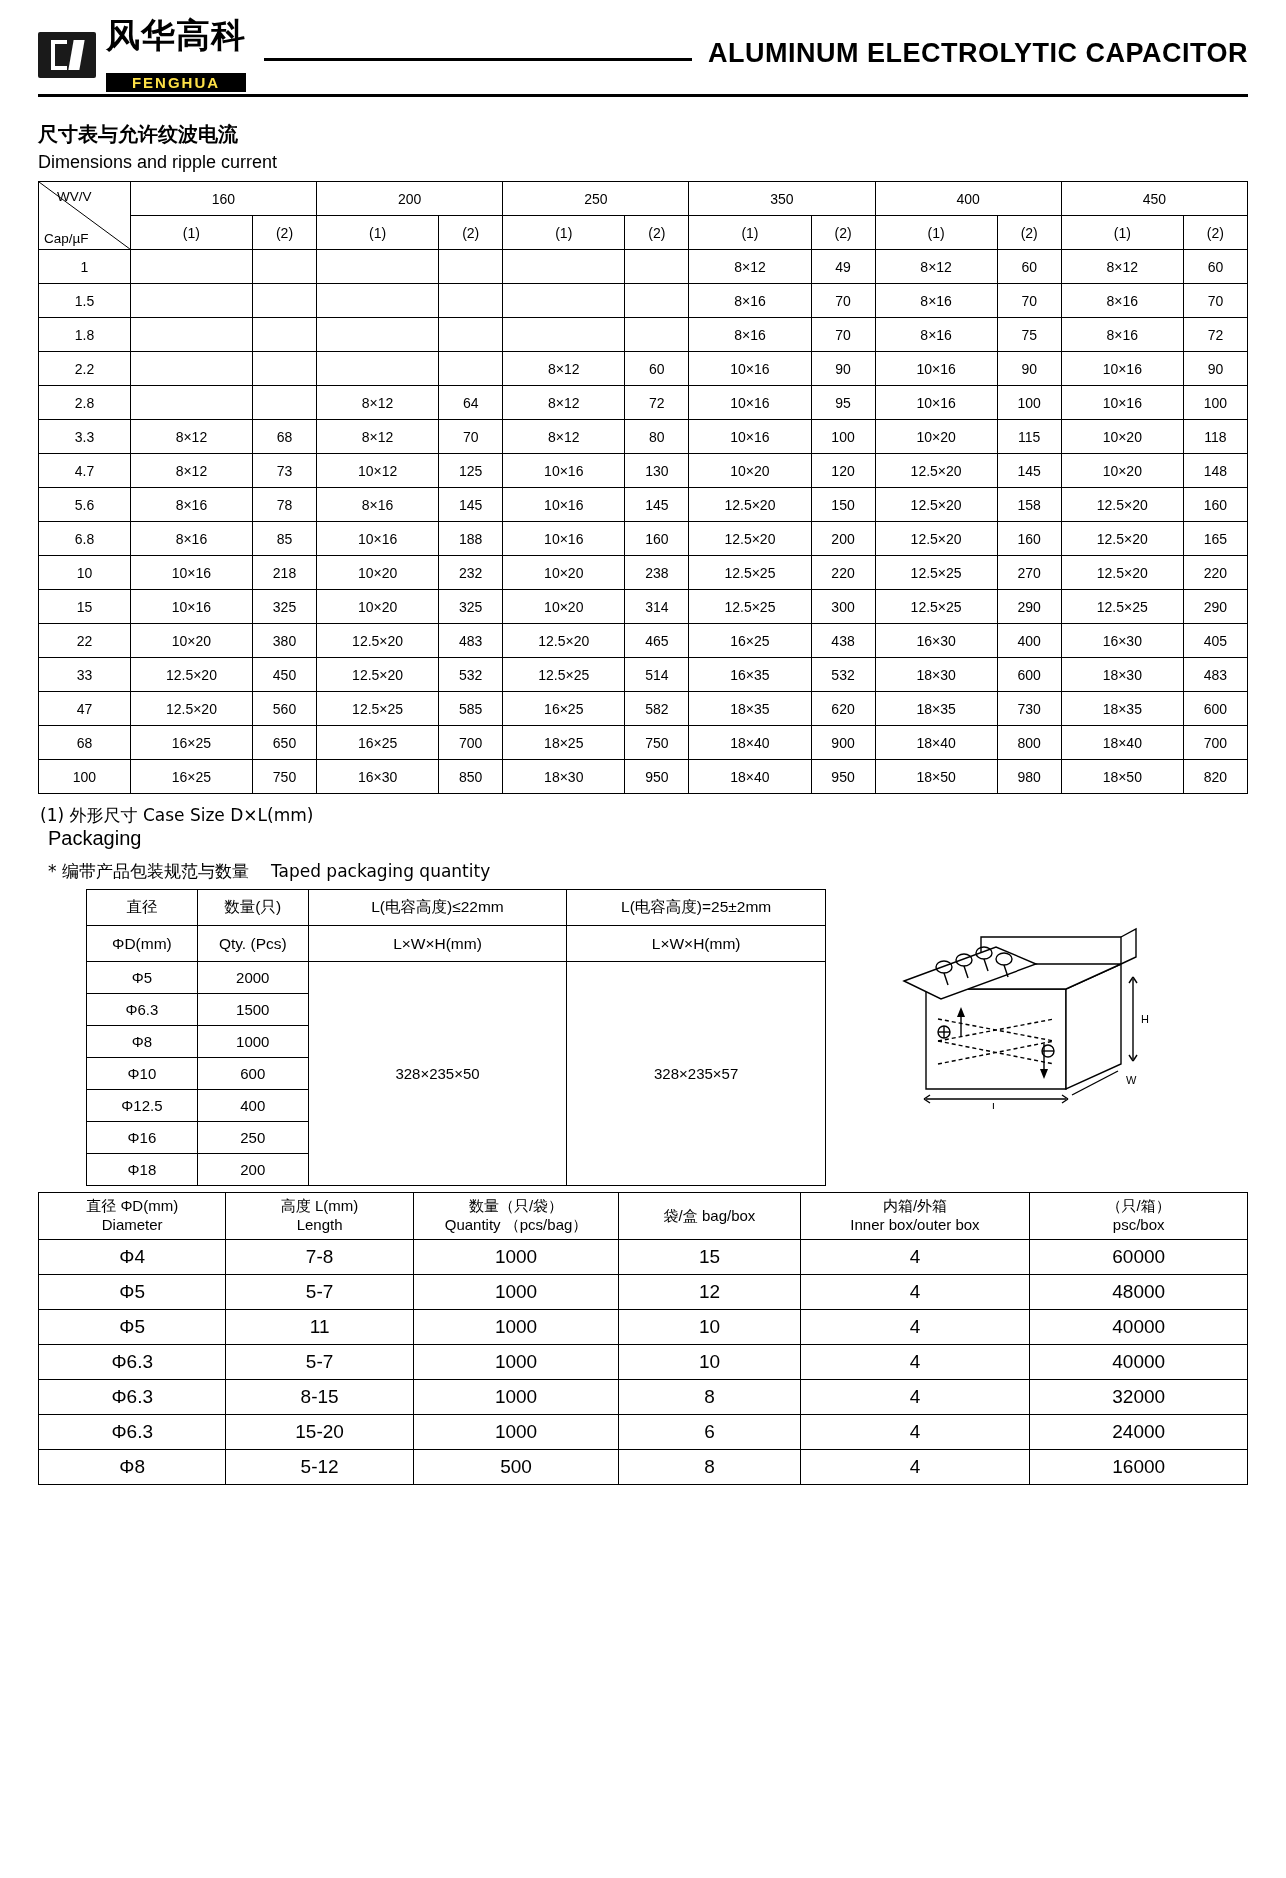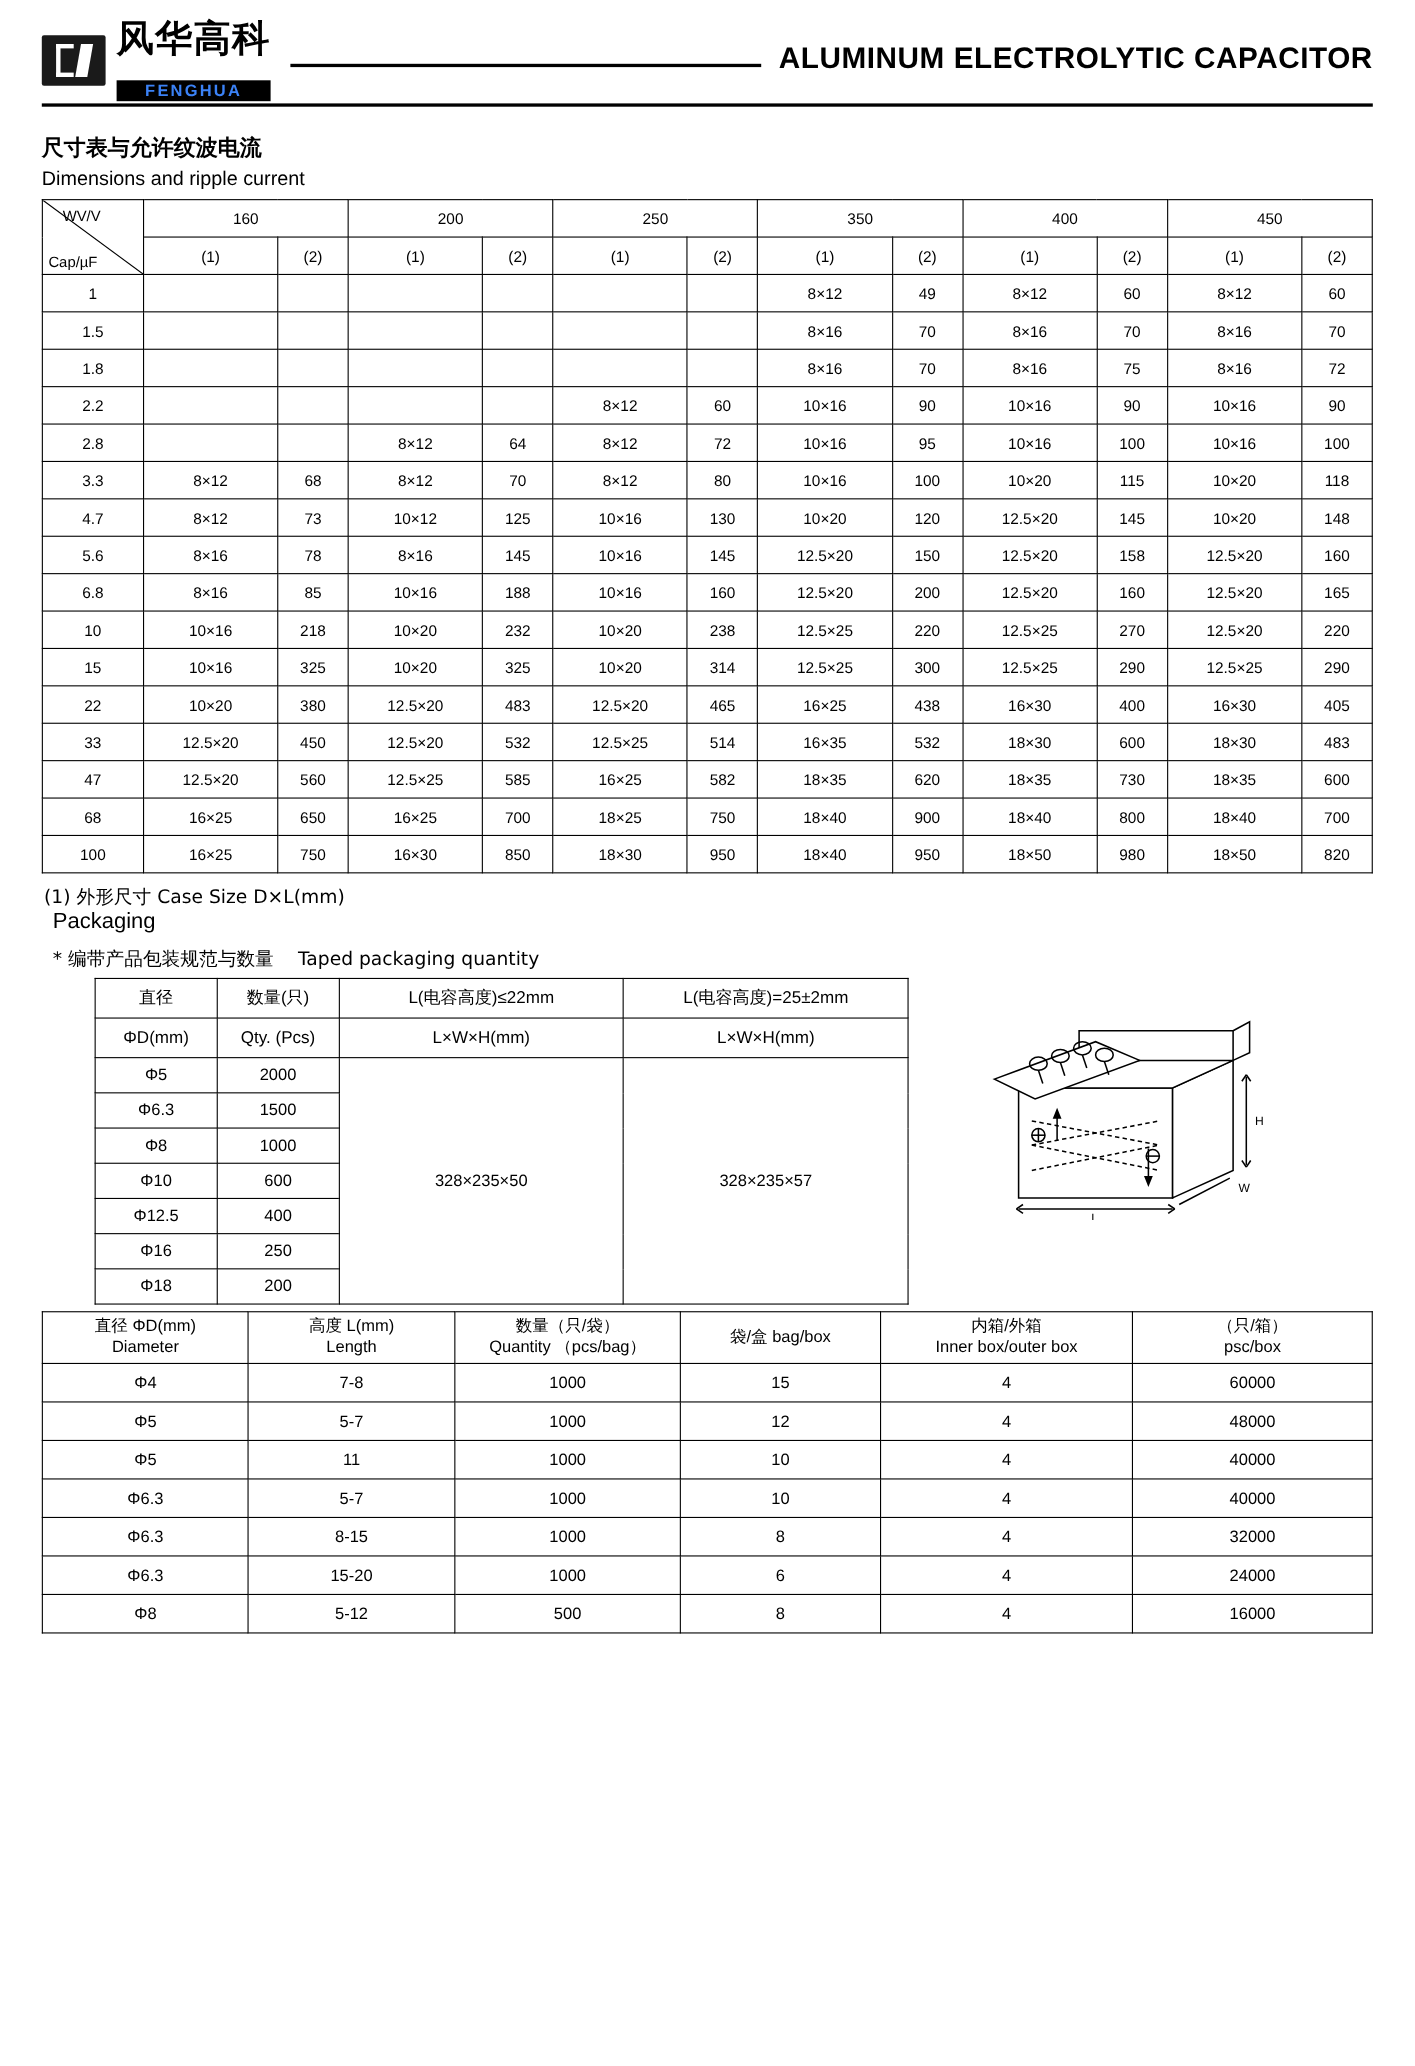--- a/index.html
+++ b/index.html
@@ -67,21 +67,21 @@
   }
   .logo-cn {
     font-size: 34px;
     font-weight: bold;
     letter-spacing: 1px;
     font-family: "DejaVu Sans", sans-serif;
   }
   .logo-en {
     margin-top: 21px;
     background: #000;
-    color: #3b82f6;
+    color: #fde047;
     font-size: 15px;
     font-weight: bold;
     letter-spacing: 2px;
     text-align: center;
     padding: 2px 16px;
   }
   .header-rule {
     flex: 1 1 auto;
     height: 0;
     border-top: 3px solid #000;
@@ -220,21 +220,21 @@
   table.bulk {
     border-collapse: collapse;
     width: 100%;
     table-layout: fixed;
     margin-top: 6px;
   }
   table.bulk td {
     border: 1px solid #000;
     text-align: center;
     vertical-align: middle;
-    font-size: 15px;
+    font-size: 19px;
     height: 32px;
     padding: 1px 3px;
   }
   table.bulk td.h {
     font-size: 15px;
     line-height: 1.25;
     height: 44px;
   }
   .two-line { line-height: 1.25; }
 </style>

